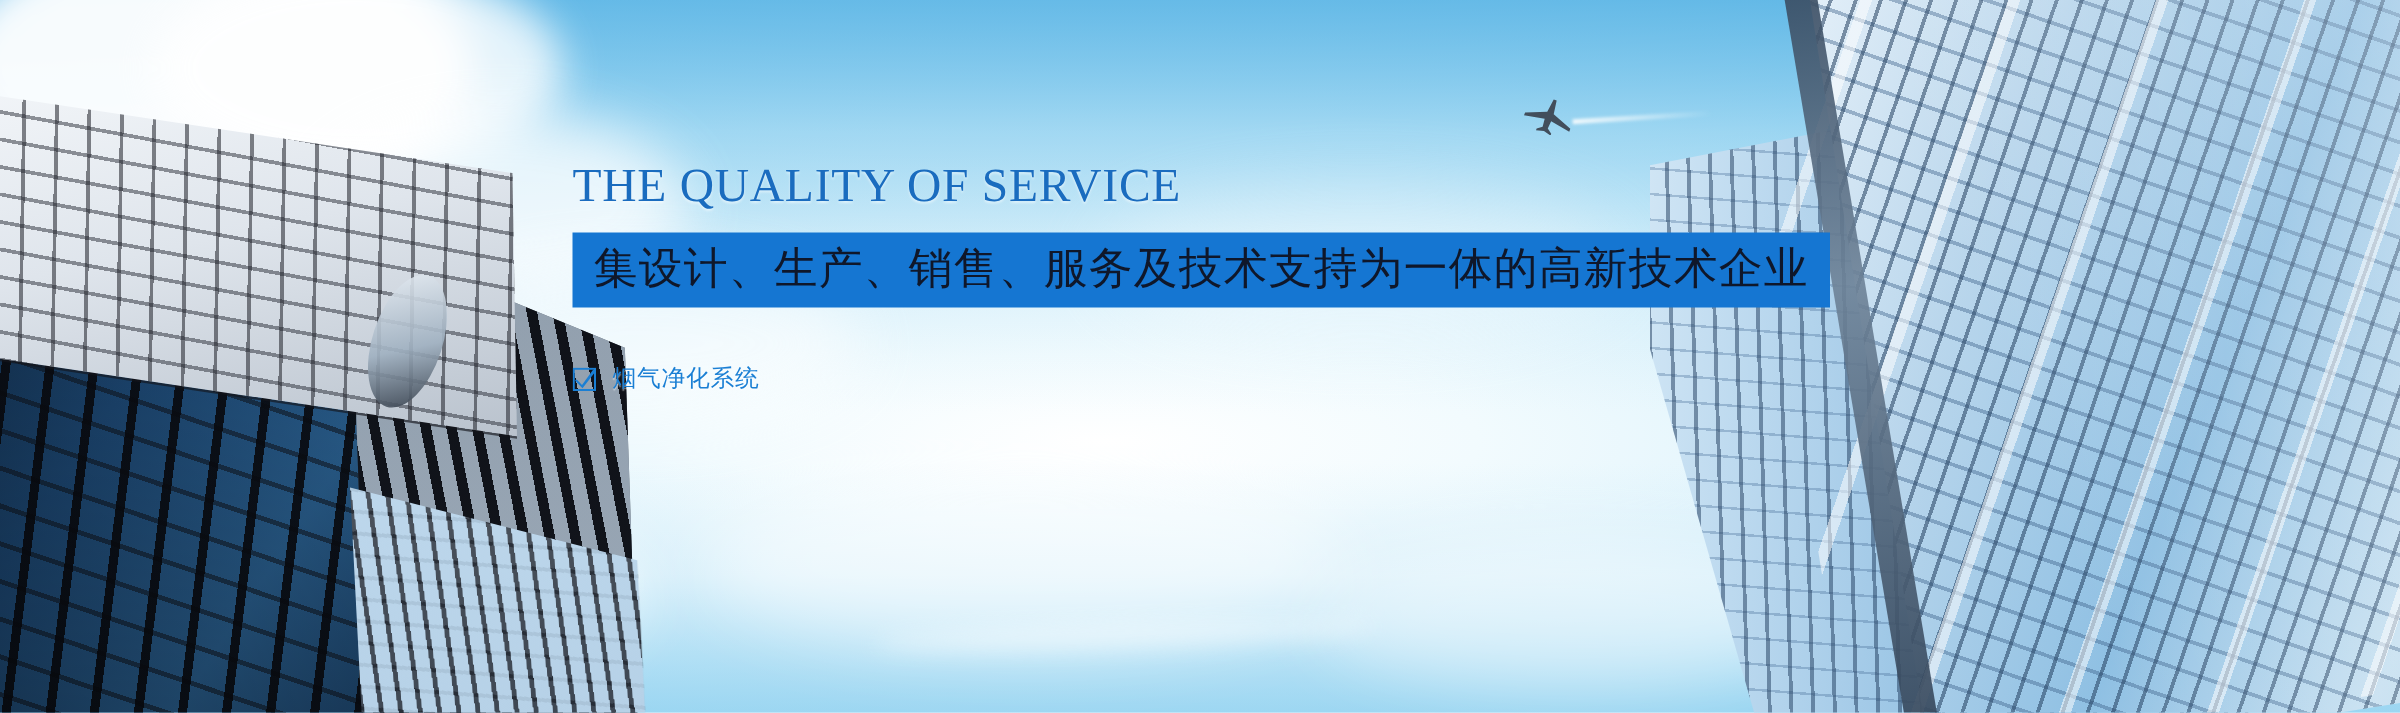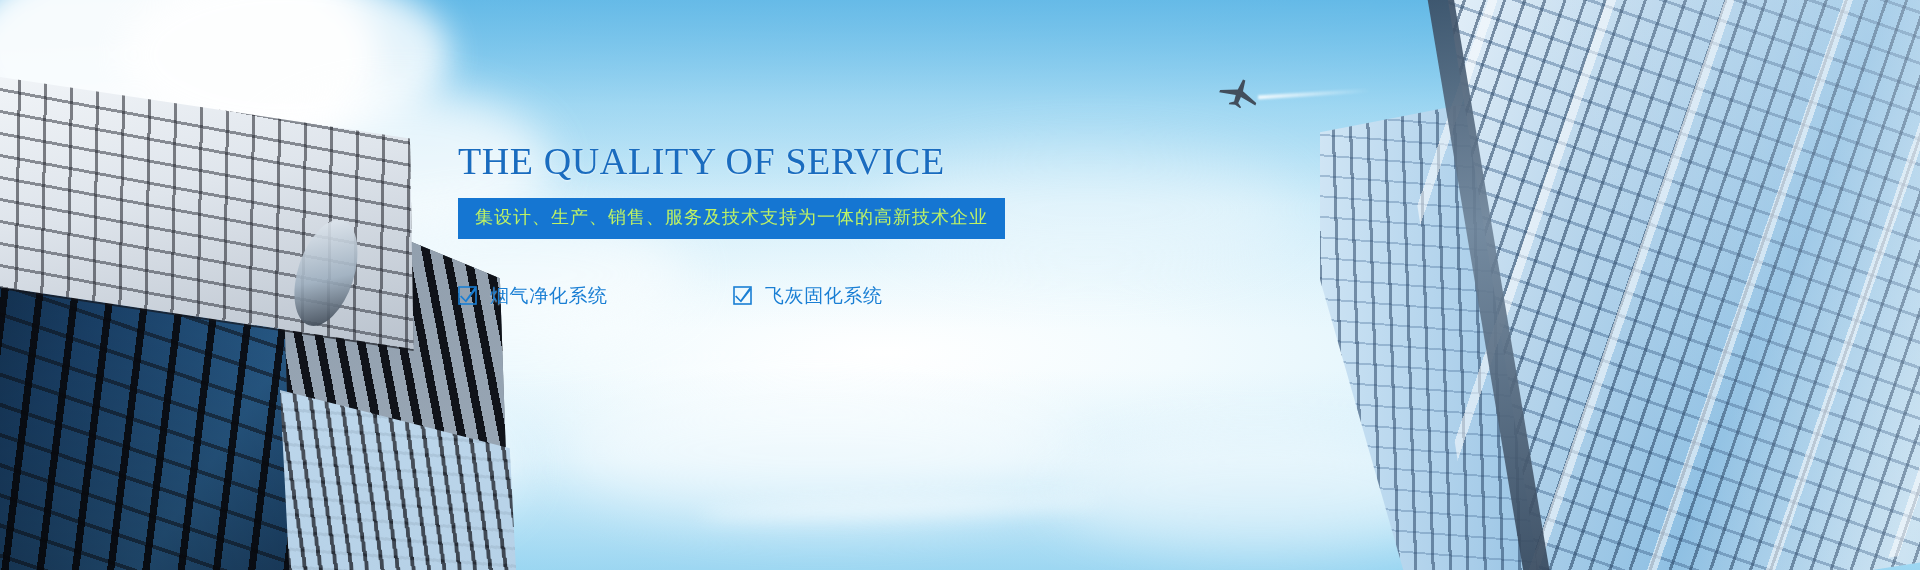--- a/index.html
+++ b/index.html
@@ -138,32 +138,32 @@
   .plane{
     position:absolute;left:1216px;top:76px;width:46px;height:32px;color:#3f4b59;
   }
   .contrail{
     position:absolute;left:1258px;top:92px;width:112px;height:4px;
     background:linear-gradient(90deg, rgba(255,255,255,.85), rgba(255,255,255,0));
     filter:blur(1.2px);transform:rotate(-3.5deg);
   }
 
   
-  .content{position:absolute;left:458px;top:142px;width:1000px;}
+  .content{position:absolute;left:458px;top:130px;width:1000px;}
   .eng-title{
     font-family:"Liberation Serif","DejaVu Serif",serif;
     font-size:38px;letter-spacing:.6px;color:#1a6cbf;
     line-height:1;white-space:nowrap;font-weight:400;
     text-shadow:0 1px 2px rgba(255,255,255,.55);
   }
   .slogan-bar{
     display:inline-block;margin-top:18px;
-    background:#1576d2;color:#bef264;
+    background:#1576d2;color:#0f172a;
     padding:9px 17px 11px 17px;
-    font-size:18px;letter-spacing:1px;line-height:1.15;white-space:nowrap;
+    font-size:35px;letter-spacing:1px;line-height:1.15;white-space:nowrap;
     font-family:"DejaVu Sans","Liberation Sans",sans-serif;
   }
   .features{
     margin-top:34px;display:grid;
     grid-template-columns:275px auto;
     grid-auto-rows:46px;align-items:center;
     width:700px;
   }
   .feat{display:flex;align-items:center;gap:13px;}
   .chk{width:19px;height:19px;flex:0 0 19px;position:relative;display:block;}
@@ -236,26 +236,17 @@
           <svg viewBox="0 0 19 19">
               <rect x="1" y="1" width="17" height="17" fill="none" stroke="#1a7fd4" stroke-width="1.6"></rect>
               <path d="M3.4 9.6 L7.6 14 L16.6 1.6 L18.4 3.2 L8 16.6 L2 10.4 Z" fill="#1a7fd4"></path>
             </svg>
         </span>
         <span class="feat-label">烟气净化系统</span>
       </div>
 
 
 
-      <div class="feat">
-        <span class="chk">
-          <svg viewBox="0 0 19 19">
-              <rect x="1" y="1" width="17" height="17" fill="none" stroke="#1a7fd4" stroke-width="1.6"></rect>
-              <path d="M3.4 9.6 L7.6 14 L16.6 1.6 L18.4 3.2 L8 16.6 L2 10.4 Z" fill="#1a7fd4"></path>
-            </svg>
-        </span>
-        <span class="feat-label">飞灰固化系统</span>
-      </div>
 
 
     </div>
   </div>
 </div>
 
 </body></html>

